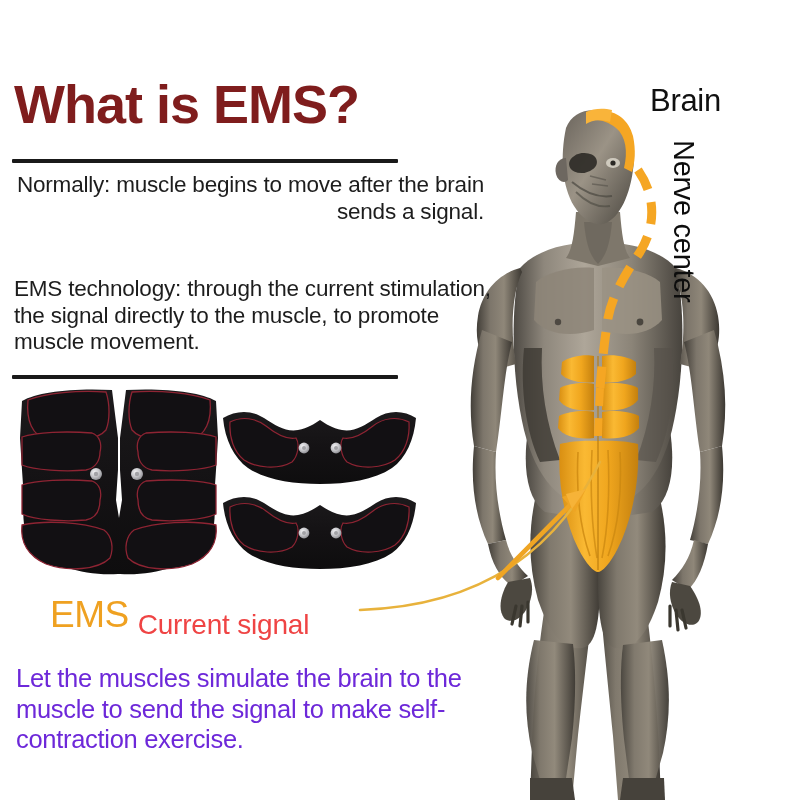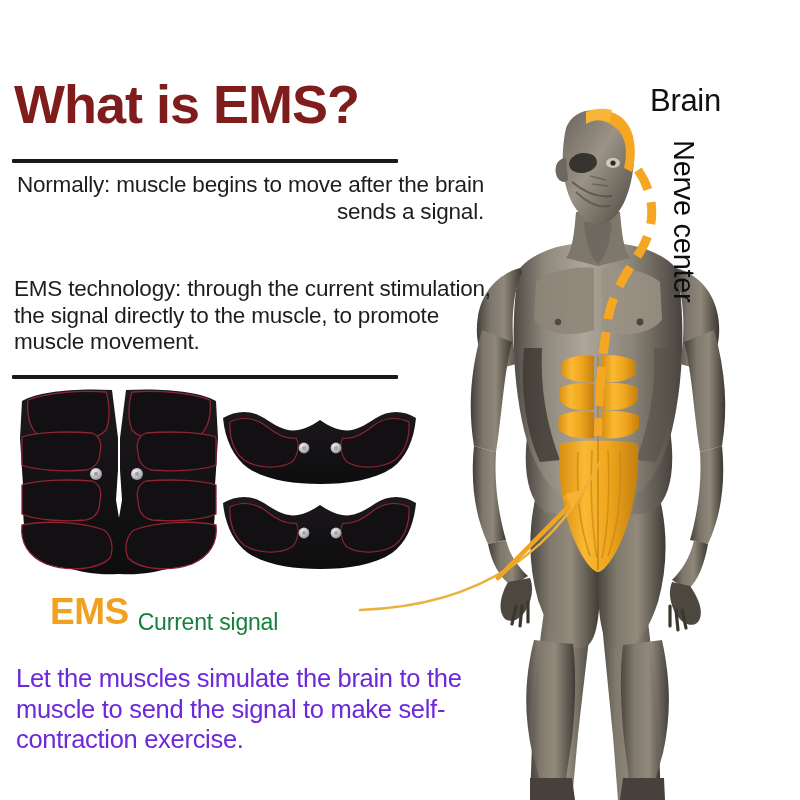--- a/index.html
+++ b/index.html
@@ -15,22 +15,22 @@
   .rule-1{top:159px;}
   .rule-2{top:375px;}
 
   .para{position:absolute;color:#1d1d1d;font-size:22.5px;line-height:1.18;
         letter-spacing:-.2px;}
   .para-1{left:14px;top:172px;width:470px;text-align:right;}
   .para-2{left:14px;top:276px;width:490px;}
 
   
   .ems-line{position:absolute;left:50px;top:589px;display:flex;align-items:center;gap:9px;}
-  .ems-word{font-size:37px;font-weight:bold;color:#EFA121;letter-spacing:-.5px;line-height:1;}
-  .ems-sub{font-size:23px;color:#15803d;line-height:1;letter-spacing:-.2px;margin-top:22px;}
+  .ems-word{font-size:37px;font-weight:normal;color:#EFA121;letter-spacing:-.5px;line-height:1;}
+  .ems-sub{font-size:28px;color:#ef4444;line-height:1;letter-spacing:-.2px;margin-top:22px;}
   .hexplug{position:relative;width:25px;height:25px;flex:0 0 auto;}
   .hexplug .hx{width:25px;height:25px;background:#F0A428;
      clip-path:polygon(28% 0,72% 0,100% 50%,72% 100%,28% 100%,0 50%);}
   .hexplug .pv{position:absolute;left:11px;top:5px;width:3px;height:15px;background:#fff;border-radius:1px;}
   .hexplug .ph{position:absolute;left:5px;top:11px;width:15px;height:3px;background:#fff;border-radius:1px;}
 
   
   .gold{position:absolute;left:16px;top:663px;width:500px;color:#6d28d9;
         font-size:25.5px;line-height:1.2;letter-spacing:-.3px;}
 

